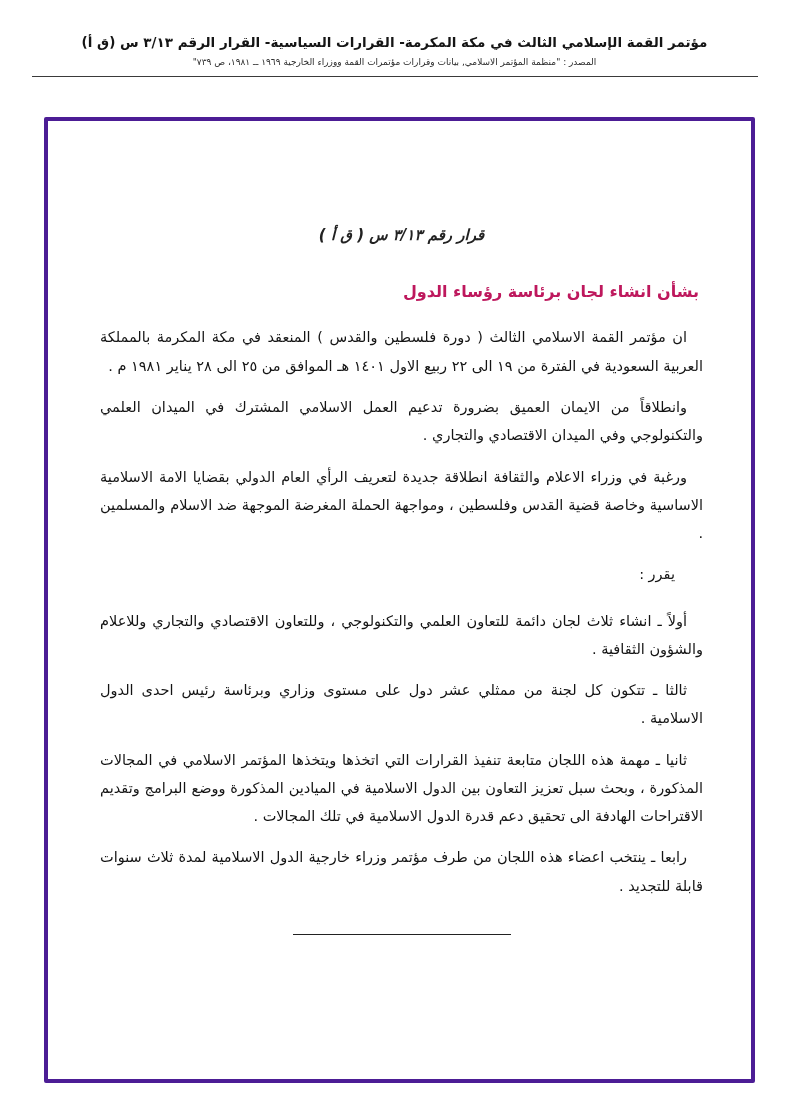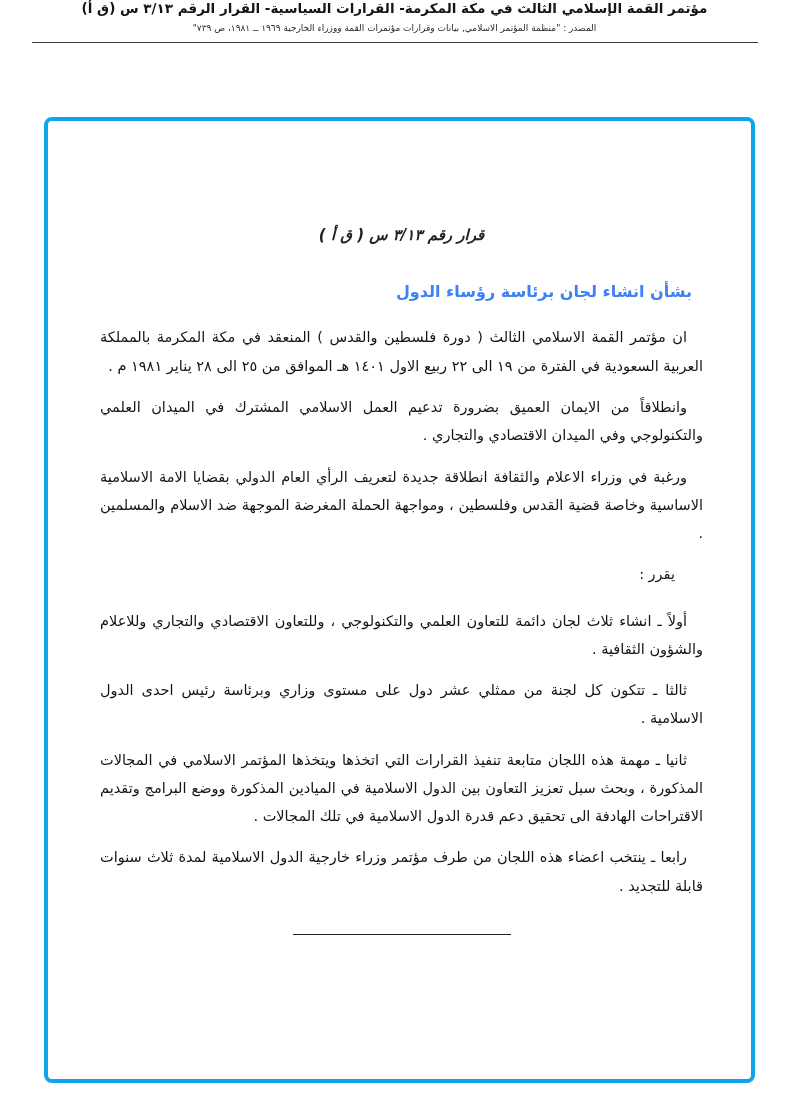--- a/index.html
+++ b/index.html
@@ -10,20 +10,21 @@
   body {
     position: relative;
     width: 789px;
     height: 1104px;
     font-family: "DejaVu Sans", sans-serif;
     direction: rtl;
     color: #1b1b1b;
     overflow: hidden;
   }
   .doc-header {
+    padding-top: 34px;
     text-align: center;
   }
   .header-title {
     font-size: 13.5px;
     font-weight: bold;
     color: #151515;
     letter-spacing: 0.2px;
   }
   .header-source {
     font-size: 9px;
@@ -35,22 +36,22 @@
     margin: 9px auto 0 auto;
     border: none;
     border-top: 1.6px solid #3a3a3a;
   }
   .green-frame {
     position: absolute;
     left: 44px;
     top: 117px;
     width: 703px;
     height: 958px;
-    border: 4px solid #0ea5e9;
-    border-radius: 8px;
+    border: 4px solid #4c1d95;
+    border-radius: 2px;
     background: #ffffff;
     box-sizing: content-box;
   }
   .doc-body {
     padding: 100px 48px 0 52px;
     font-size: 14.5px;
     line-height: 1.95;
     text-align: justify;
     color: #141414;
   }
@@ -59,22 +60,22 @@
     font-weight: bold;
     font-style: italic;
     font-size: 15px;
     margin-bottom: 26px;
     color: #222;
   }
   .subject {
     font-size: 16px;
     font-weight: bold;
     text-align: right;
-    margin: 0 11px 16px 0;
-    color: #3b82f6;
+    margin: 0 4px 16px 0;
+    color: #be185d;
   }
   .para {
     margin: 8px 0 13px 0;
     text-indent: 16px;
   }
   .resolve-label {
     margin: 2px 28px 18px 0;
   }
   .end-rule {
     width: 218px;

